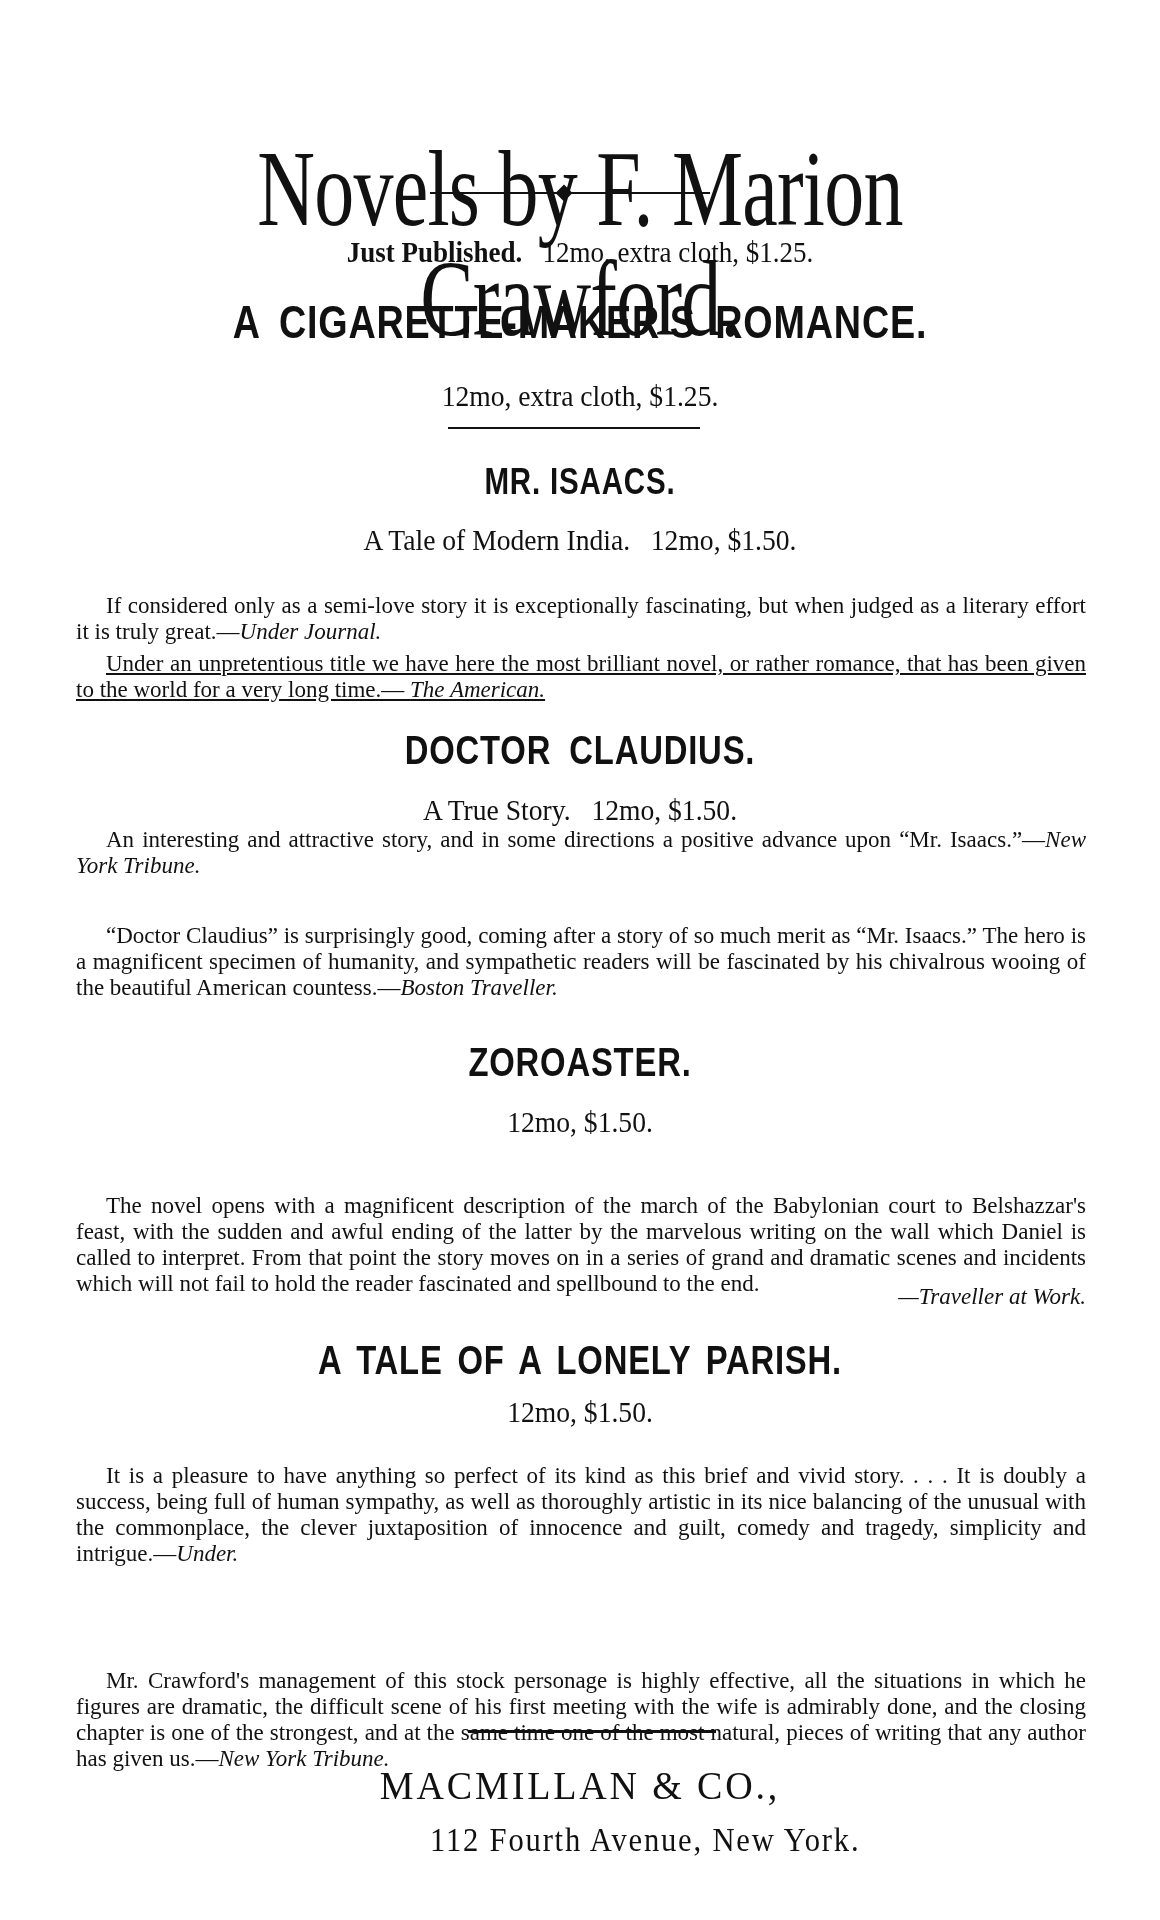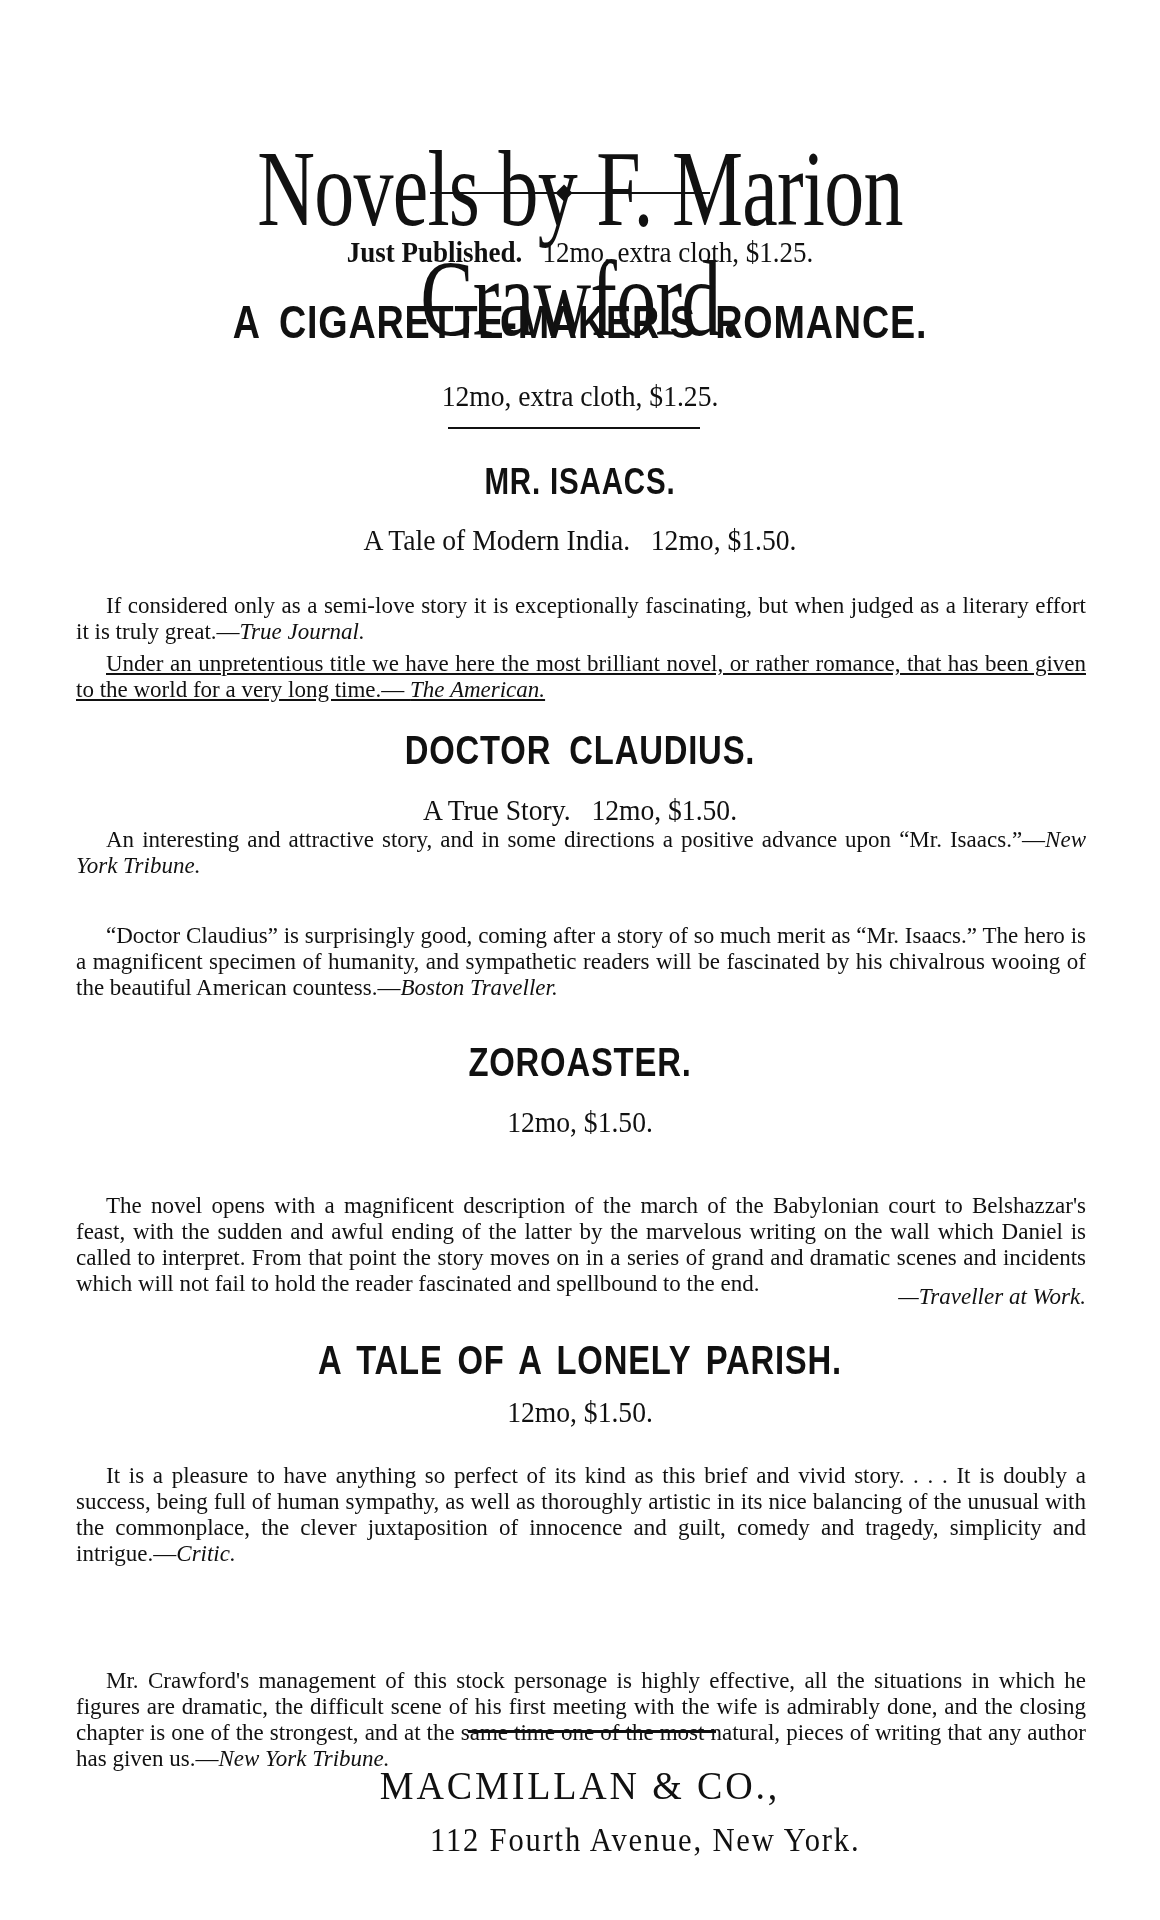--- a/index.html
+++ b/index.html
@@ -54,34 +54,34 @@
   <span>12mo, extra cloth, $1.25.</span>
 </div>
 
 <div class="abs bookhead h-cig">A CIGARETTE-MAKER'S ROMANCE.</div>
 <div class="abs sub sub1">12mo, extra cloth, $1.25.</div>
 
 <div class="rule rule1"></div>
 
 <div class="abs bookhead h-isaacs">MR. ISAACS.</div>
 <div class="abs sub sub2" style="white-space:pre">A Tale of Modern India.   12mo, $1.50.</div>
-<p class="para p1"><span>If considered only as a semi-love story it is exceptionally fascinating, but when judged as a literary effort it is truly great.—</span><i>True Journal.</i></p>
+<p class="para p1"><span>If considered only as a semi-love story it is exceptionally fascinating, but when judged as a literary effort it is truly great.—</span><i>Under Journal.</i></p>
 <p class="para p2"><span>Under an unpretentious title we have here the most brilliant novel, or rather romance, that has been given to the world for a very long time.— </span><i>The American.</i></p>
 
 <div class="abs bookhead h-claudius">DOCTOR CLAUDIUS.</div>
 <div class="abs sub sub3" style="white-space:pre">A True Story.   12mo, $1.50.</div>
 <p class="para p3"><span>An interesting and attractive story, and in some directions a positive advance upon “Mr. Isaacs.”—</span><i>New York Tribune.</i></p>
 <p class="para p4"><span>“Doctor Claudius” is surprisingly good, coming after a story of so much merit as “Mr. Isaacs.”  The hero is a magnificent specimen of humanity, and sympathetic readers will be fascinated by his chivalrous wooing of the beautiful American countess.—</span><i>Boston Traveller.</i></p>
 
 <div class="abs bookhead h-zoro">ZOROASTER.</div>
 <div class="abs sub sub4">12mo, $1.50.</div>
 <p class="para p5"><span>The novel opens with a magnificent description of the march of the Babylonian court to Belshazzar's feast, with the sudden and awful ending of the latter by the marvelous writing on the wall which Daniel is called to interpret.  From that point the story moves on in a series of grand and dramatic scenes and incidents which will not fail to hold the reader fascinated and spellbound to the end.</span></p>
 <div class="credit">—Traveller at Work.</div>
 
 <div class="abs bookhead h-parish">A TALE OF A LONELY PARISH.</div>
 <div class="abs sub sub5">12mo, $1.50.</div>
-<p class="para p6"><span>It is a pleasure to have anything so perfect of its kind as this brief and vivid story. . . .  It is doubly a success, being full of human sympathy, as well as thoroughly artistic in its nice balancing of the unusual with the commonplace, the clever juxtaposition of innocence and guilt, comedy and tragedy, simplicity and intrigue.—</span><i>Critic.</i></p>
+<p class="para p6"><span>It is a pleasure to have anything so perfect of its kind as this brief and vivid story. . . .  It is doubly a success, being full of human sympathy, as well as thoroughly artistic in its nice balancing of the unusual with the commonplace, the clever juxtaposition of innocence and guilt, comedy and tragedy, simplicity and intrigue.—</span><i>Under.</i></p>
 <p class="para p7"><span>Mr. Crawford's management of this stock personage is highly effective, all the situations in which he figures are dramatic, the difficult scene of his first meeting with the wife is admirably done, and the closing chapter is one of the strongest, and at the same time one of the most natural, pieces of writing that any author has given us.—</span><i>New York Tribune.</i></p>
 
 <div class="rule rule2"></div>
 
 <div class="abs publisher">MACMILLAN &amp; CO.,</div>
 <div class="address">112 Fourth Avenue, New York.</div>
 
 </body></html>

